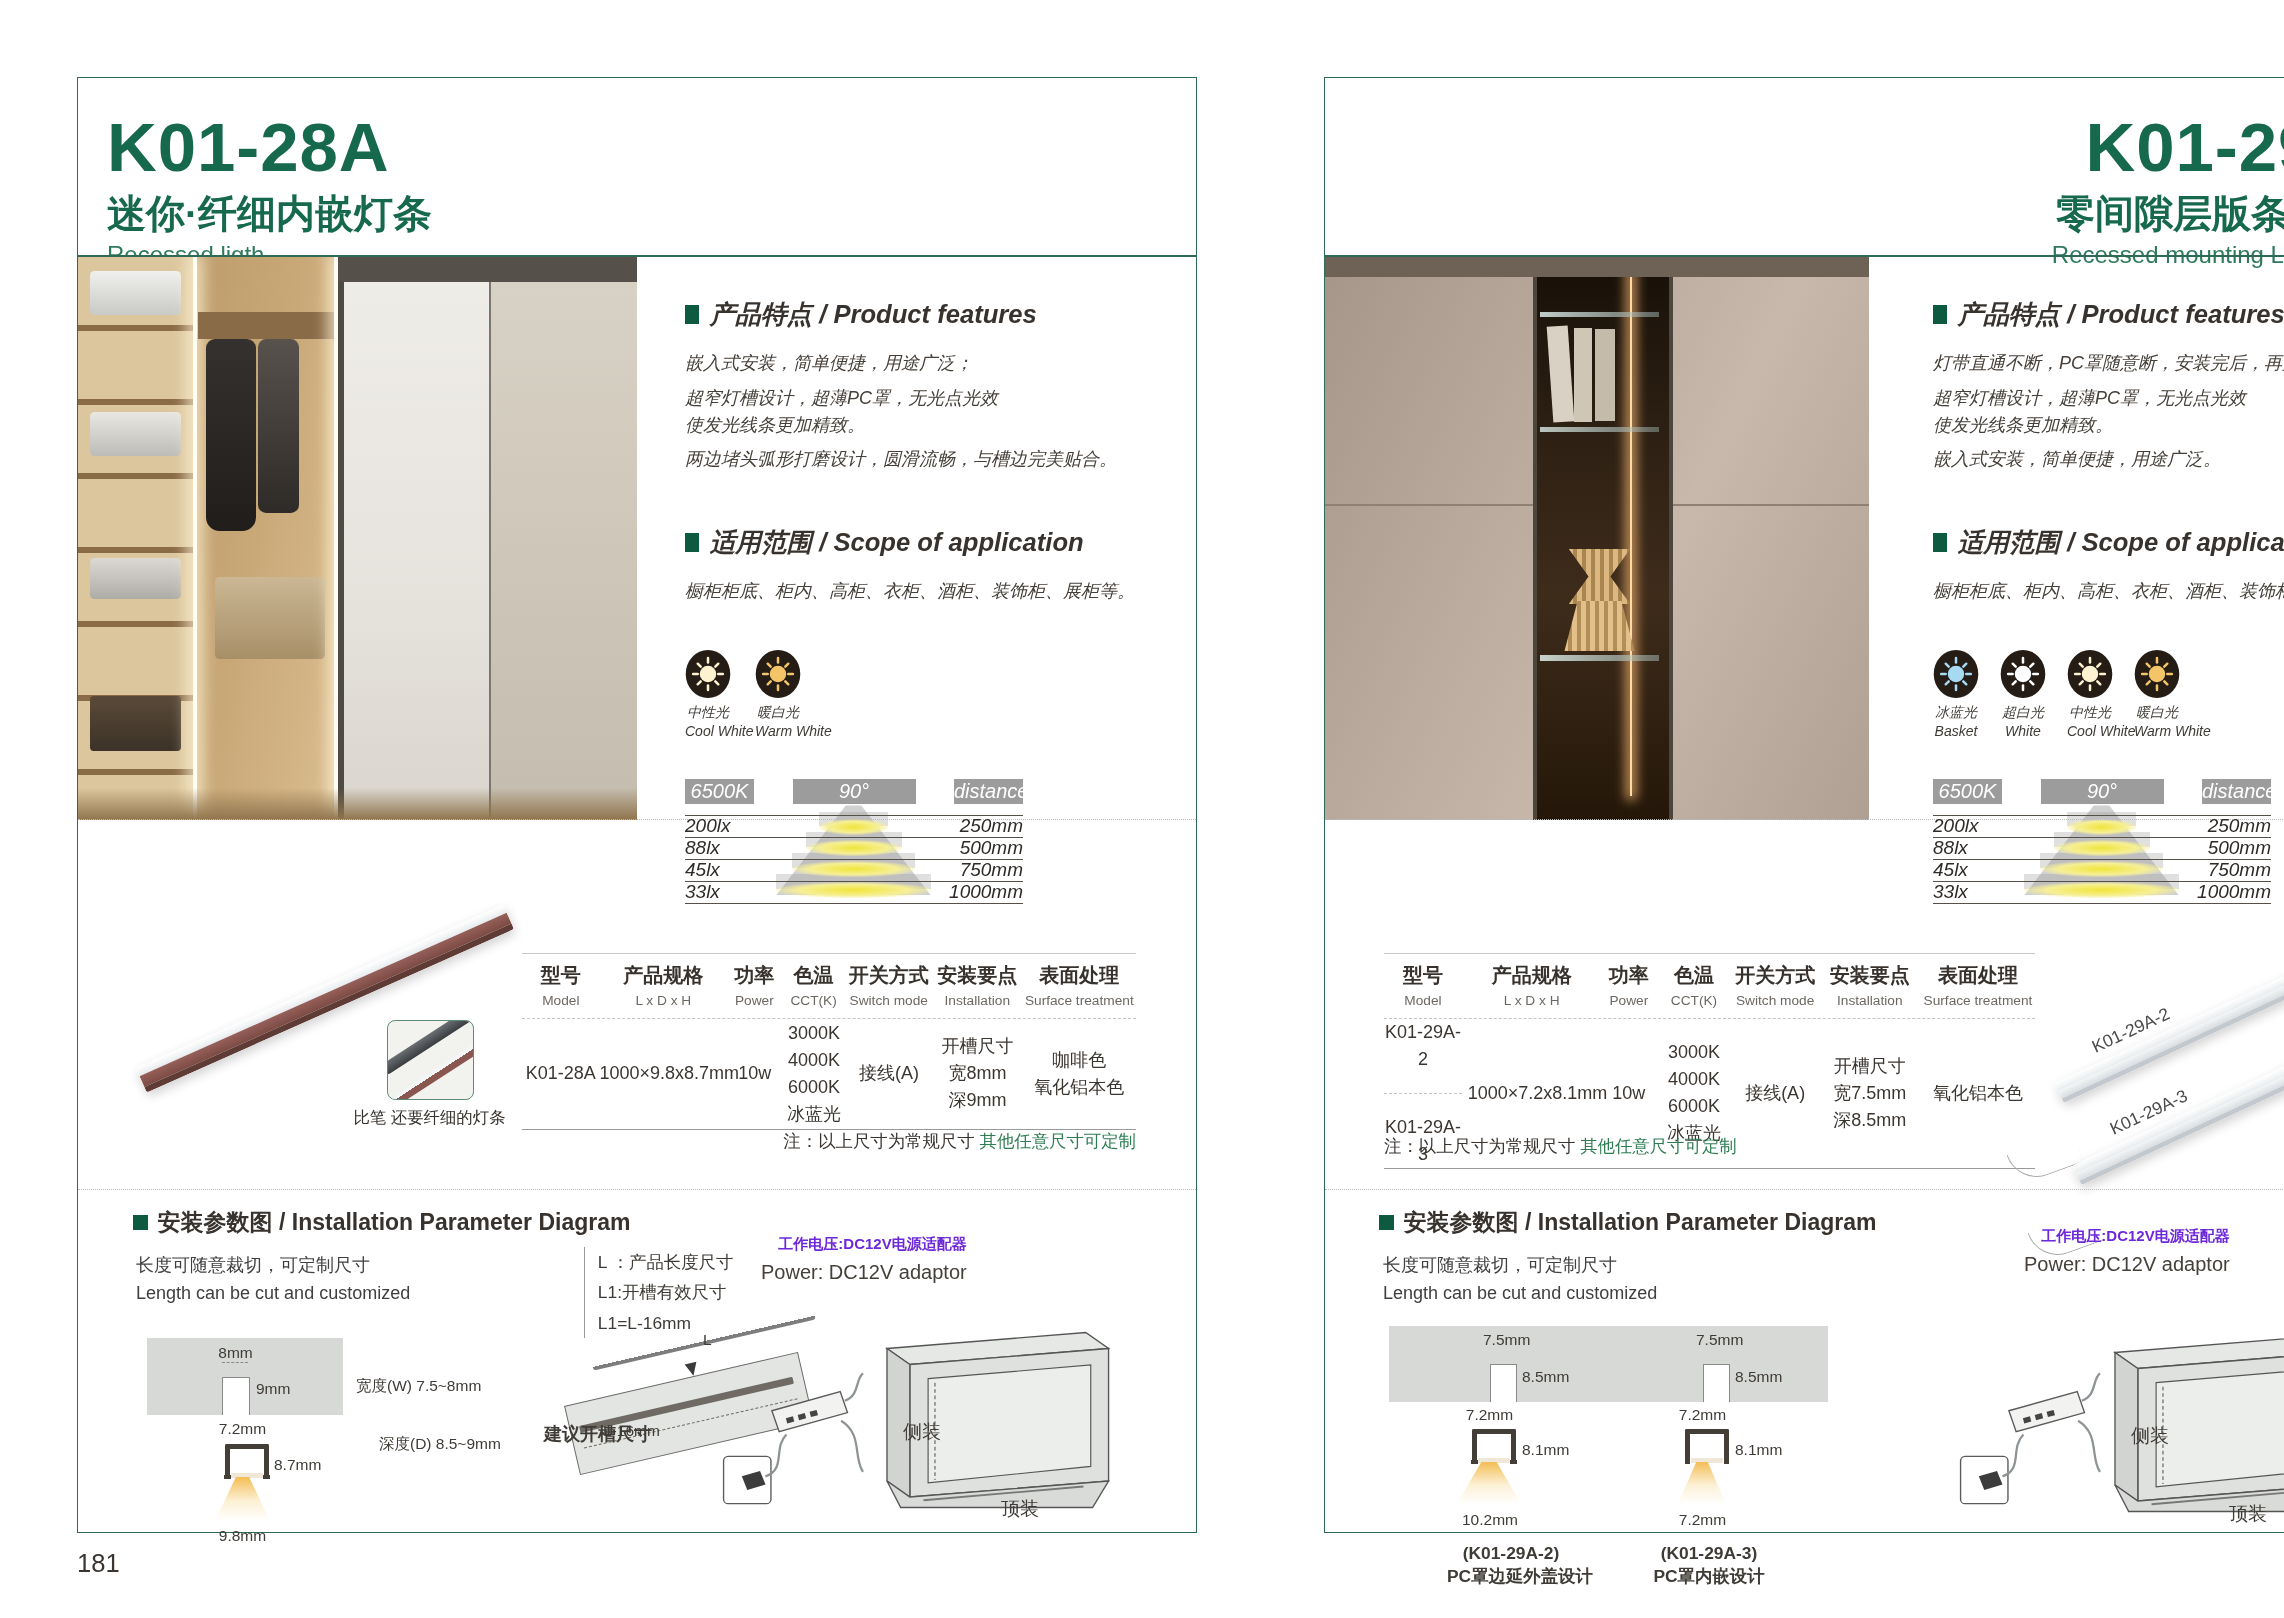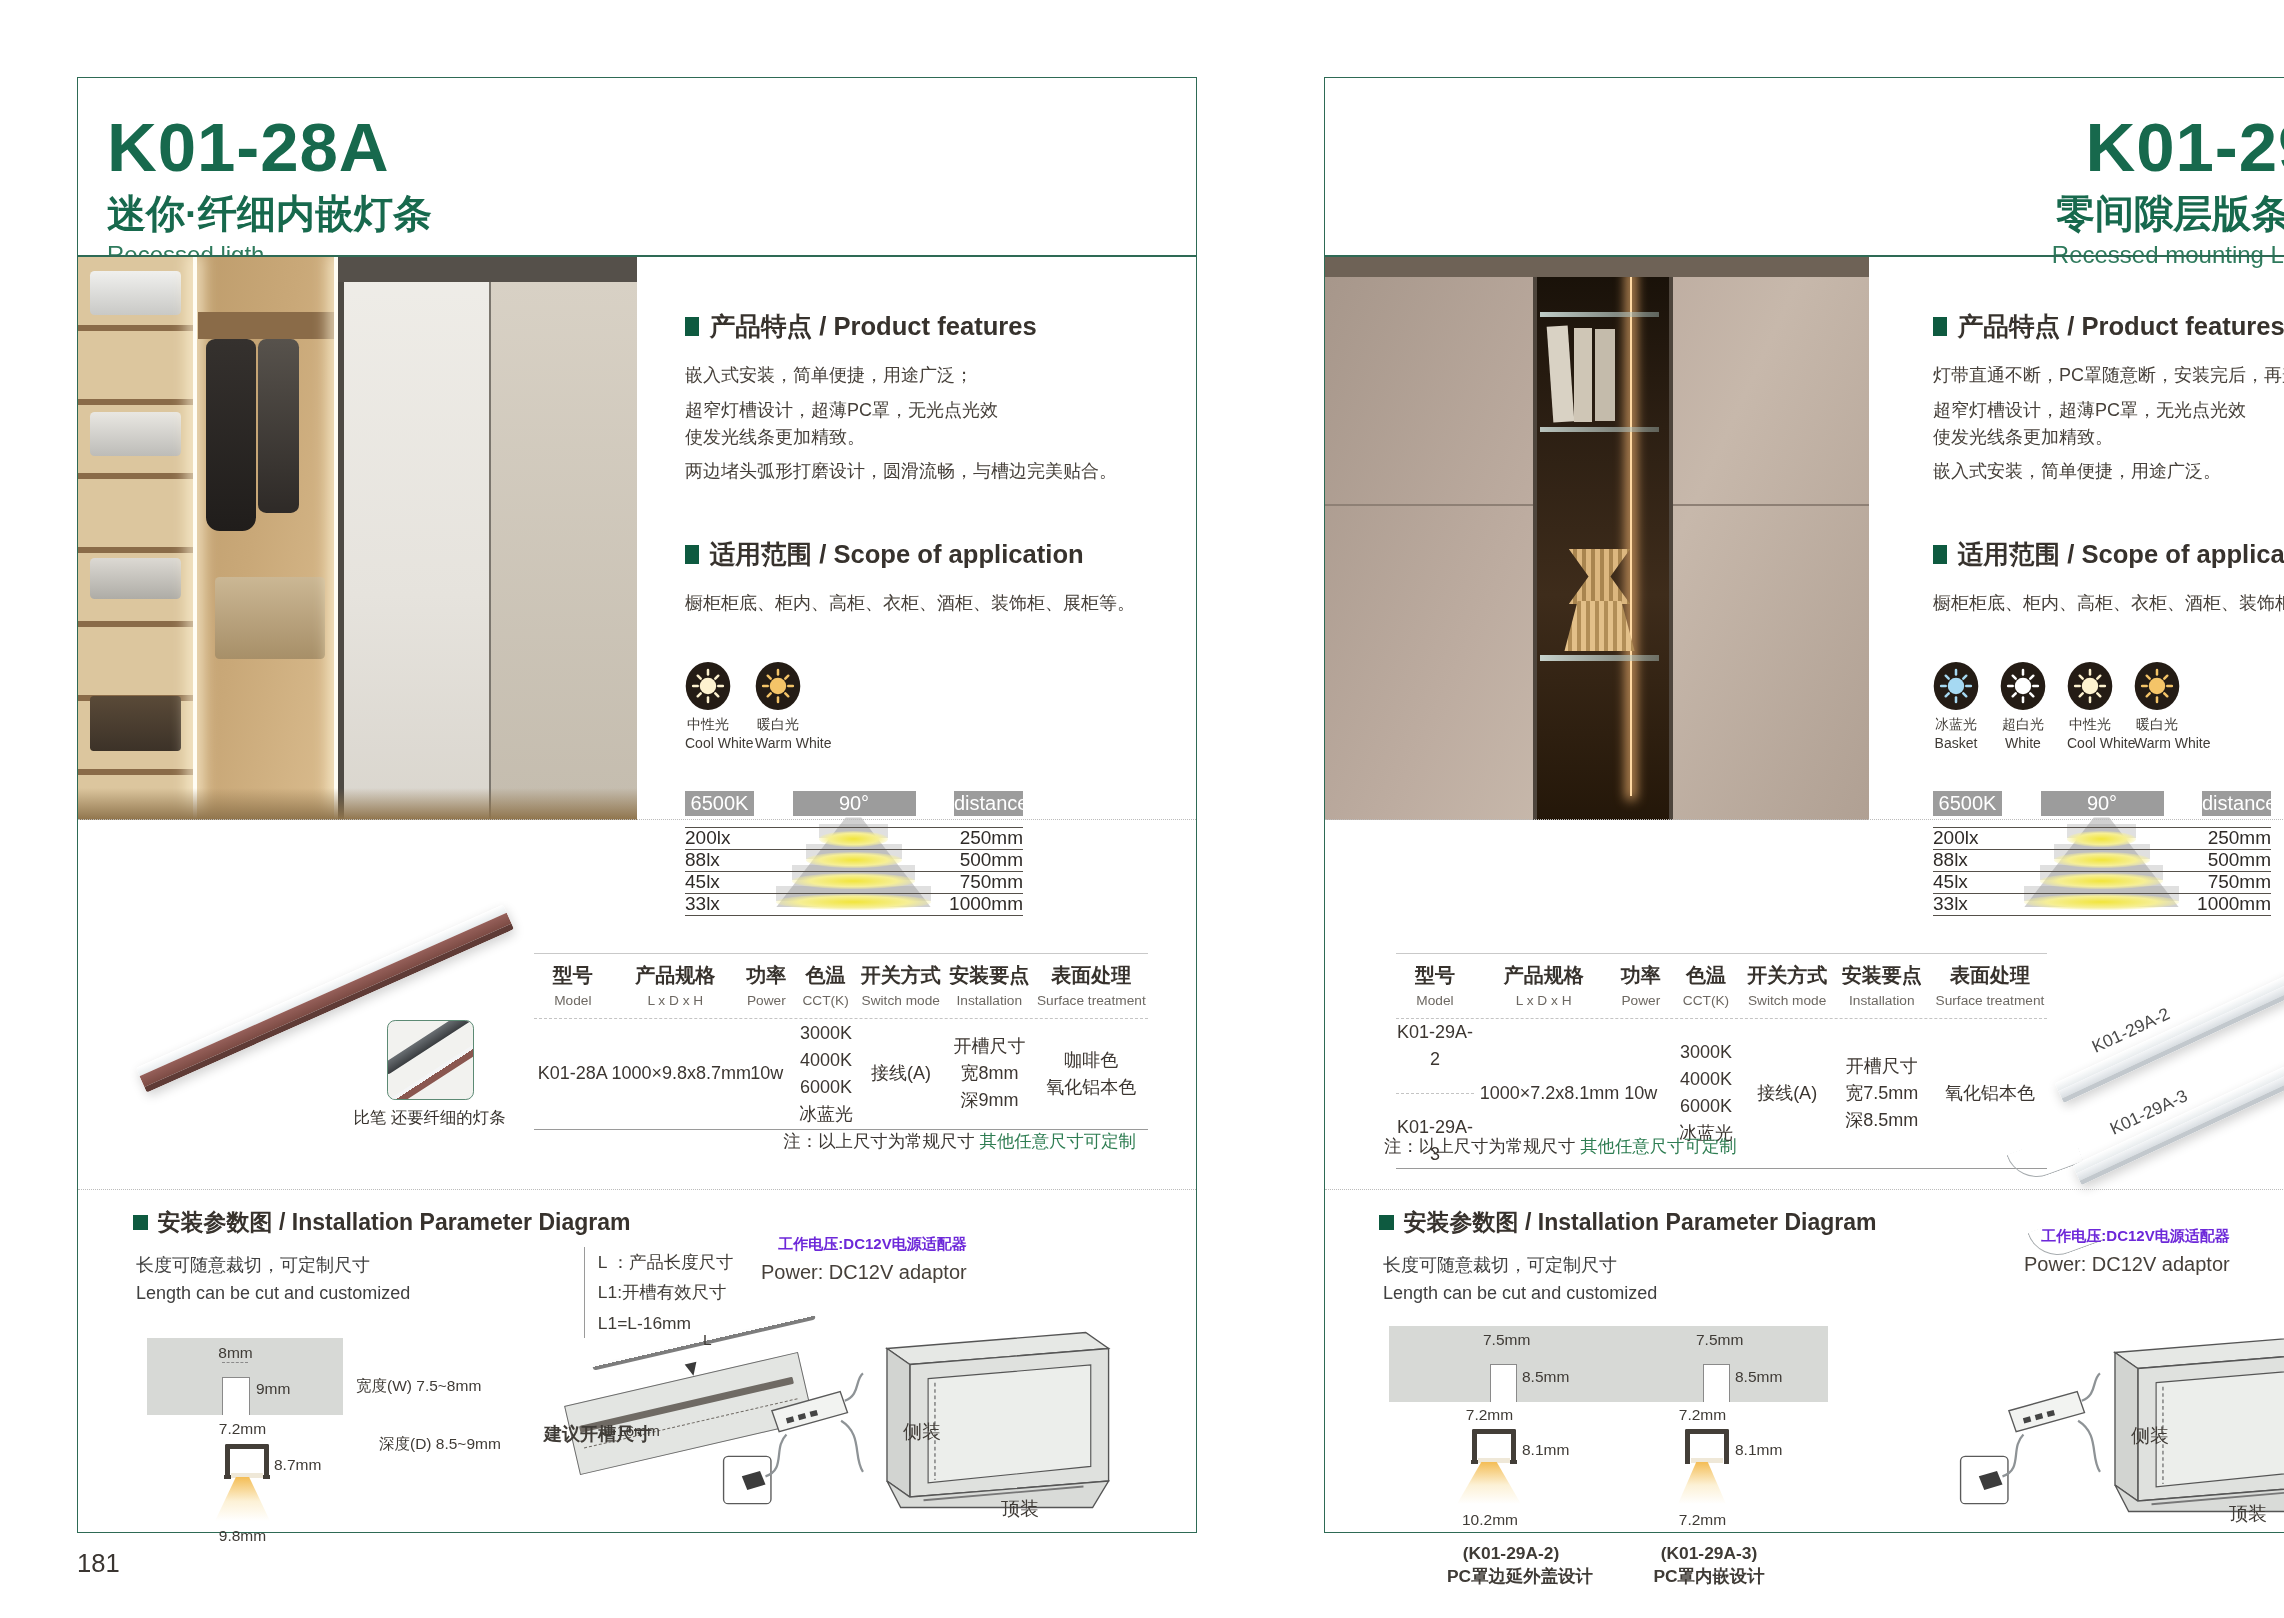--- a/index.html
+++ b/index.html
@@ -5,21 +5,21 @@
   html,body{margin:0;padding:0;background:#fff;}
   #canvas{position:relative;width:2482px;height:1618px;background:#fff;overflow:hidden;
           font-family:"Liberation Sans","DejaVu Sans",sans-serif;color:#3a3531;}
   .abs{position:absolute;}
   .page{position:absolute;top:77px;height:1454px;border:1.8px solid #2e6a55;background:#fff;}
   .hdr-rule{position:absolute;top:177px;left:0;right:0;height:1.8px;background:#2e6a55;}
   .model{font-size:69px;font-weight:bold;color:#17694d;letter-spacing:0.9px;line-height:1;}
   .title-cn{font-size:39px;font-weight:bold;color:#17694d;margin-top:12px;line-height:1;}
   .title-en{font-size:24px;color:#2e7a5c;margin-top:10px;line-height:1;}
   .photo{position:absolute;top:179px;overflow:hidden;}
-  .col{position:absolute;top:231px;}
+  .col{position:absolute;top:219px;font-style:italic;}
   .sec-head{display:flex;align-items:center;gap:11px;}
   .bullet{width:13.7px;height:19px;background:#0e5a40;flex:none;}
   .sec-title{font-size:25.6px;font-weight:bold;color:#37322d;white-space:nowrap;}
   .feat{font-size:18px;color:#46403a;margin-top:12px;white-space:nowrap;line-height:1.25;}
   .feat.first{margin-top:20px;}
   .icons{display:flex;gap:24px;margin-top:48px;}
   .icon{width:46px;text-align:center;}
   .icon .lbl{font-size:14px;color:#3f3b36;margin-top:4.6px;line-height:1.4;white-space:nowrap;}
   .pm{position:relative;width:338px;margin-top:37px;}
   .pm-badges{display:flex;justify-content:space-between;}
@@ -28,21 +28,21 @@
   .pm-rows{position:relative;margin-top:11px;z-index:3;}
   .pm-row{display:flex;justify-content:space-between;align-items:center;height:21px;
           border-bottom:0.9px solid #55504a;font-size:19px;color:#2f2b28;}
   .pm-row:first-child{border-top:0.9px solid #55504a;}
   .pm-art{position:absolute;left:91px;top:26.5px;width:155px;height:90px;pointer-events:none;}
   .slab{position:absolute;background:#c6c6c6;opacity:.55;}
   .cone{position:absolute;left:0;top:0;width:100%;height:100%;
         background:rgba(150,150,150,.45);clip-path:polygon(45% 0,55% 0,100% 100%,0 100%);}
   .pool{position:absolute;height:15.5px;border-radius:50%;
         background:radial-gradient(ellipse at center,#f1e53c 0%,#f6ef96 50%,rgba(246,239,150,0) 78%);}
-  .t-wrap{position:absolute;margin-left:12px;}
+  .t-wrap{position:absolute;}
   .t-head{display:flex;justify-content:space-between;border-top:0.9px solid #c9c9c9;
           border-bottom:1.4px dashed #c4c4c4;padding:8.2px 0 10px 0;}
   .t-body{display:flex;justify-content:space-between;border-bottom:1.8px solid #9a9a9a;min-height:110px;align-items:center;}
   .tc{text-align:center;}
   .tc .cn{font-size:20px;font-weight:bold;color:#37322d;white-space:nowrap;}
   .tc .en{font-size:13.7px;color:#6d6862;margin-top:3.7px;white-space:nowrap;}
   .cell{font-size:18px;color:#3c3631;line-height:1.5;text-align:center;}
   .c1{width:78px;} .c2{width:128px;} .c3{width:55px;} .c4{width:64px;} .c5{width:87px;} .c6{width:91px;} .c7{width:114px;}
   .note{font-size:17.4px;white-space:nowrap;}
   .note .g{color:#2e7d52;}

